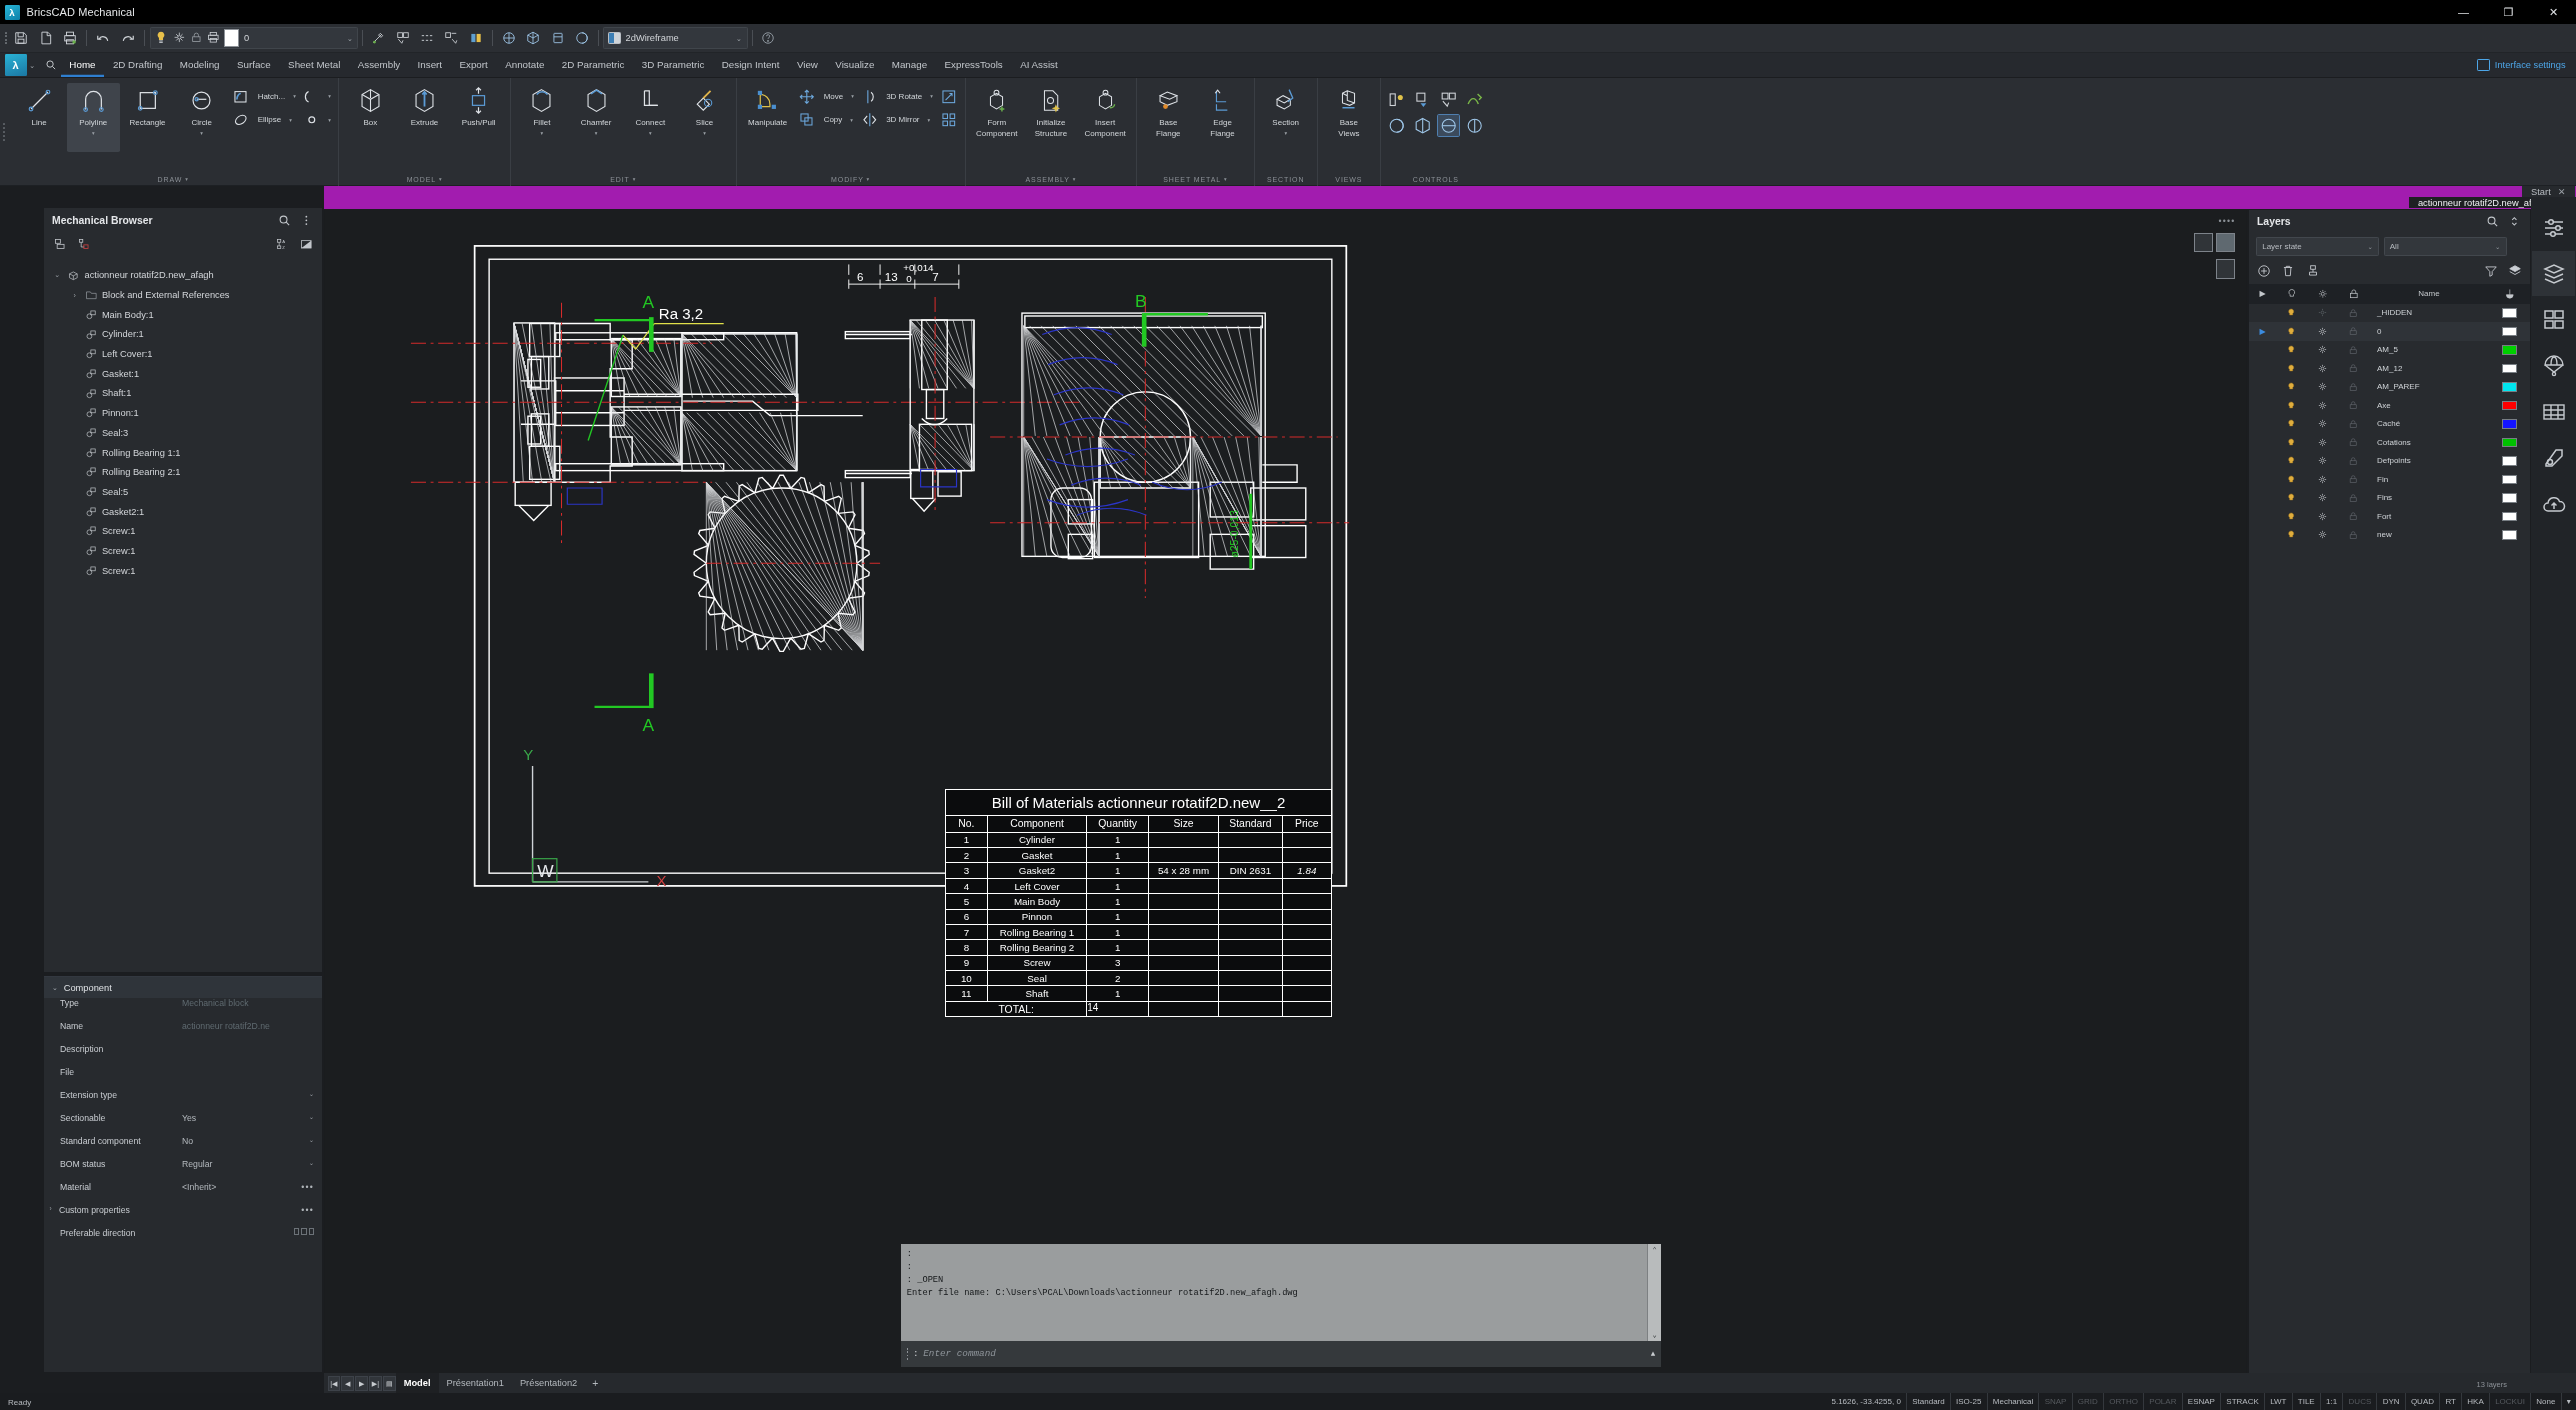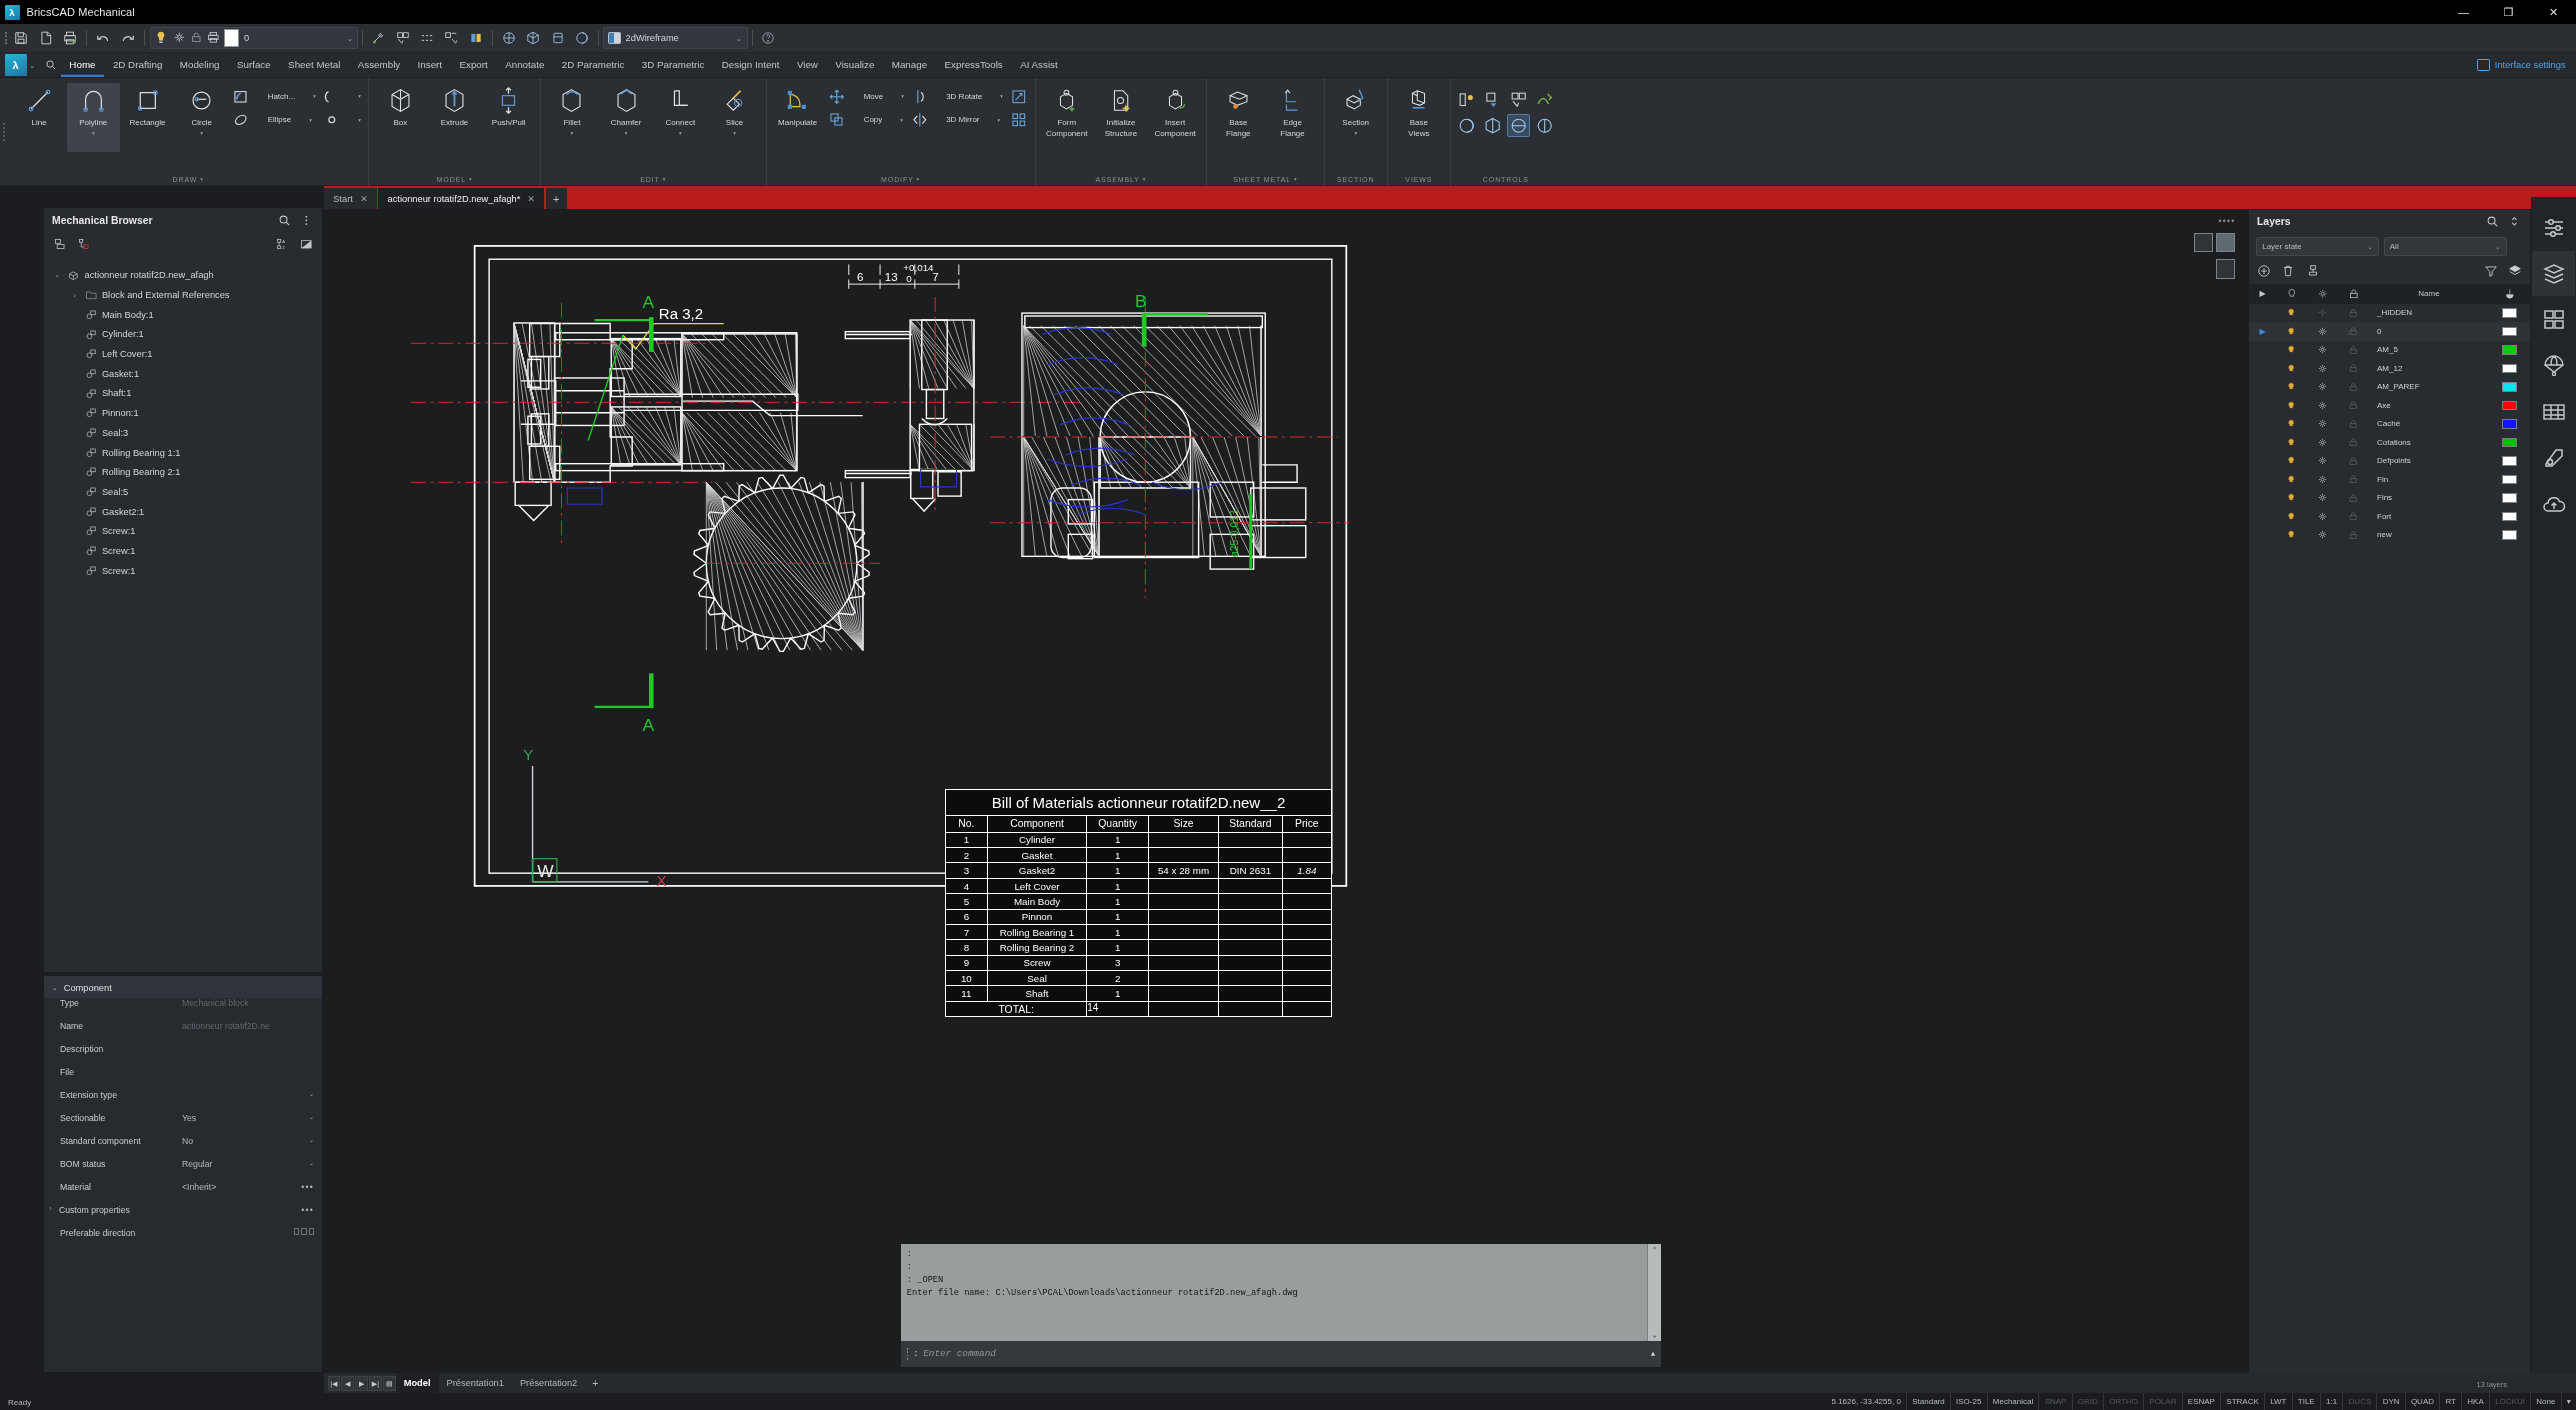--- a/index.html
+++ b/index.html
@@ -58,33 +58,33 @@
   .rg-label .dn { font-size:5.2px; }
   .bigbtn { width:53px; min-height:69px; display:flex; flex-direction:column; align-items:center; gap:1.7px;
      padding:2.9px 1.2px 0; border-radius:1.7px; }
   .bigbtn.sel { background:#3f444b; }
   .bigbtn .ic { width:31px; height:31px; display:flex; align-items:center; justify-content:center; }
   .bigbtn .ic svg { width:29px; height:29px; }
   .bigbtn .lb { font-size:8px; color:#d2d6da; text-align:center; line-height:1.15; }
   .bigbtn .lb2 { font-size:8px; color:#d2d6da; text-align:center; line-height:1.15; }
   .bigbtn .arr { font-size:5.2px; color:#9aa0a6; margin-top:0.6px; }
   .smallcol { display:flex; flex-direction:column; gap:2.3px; padding-top:3.5px; }
-  .smallbtn { display:flex; align-items:center; gap:18px; padding:1.7px 2.9px; border-radius:1.7px; min-height:19.7px; }
+  .smallbtn { display:flex; align-items:center; gap:8px; padding:1.7px 2.9px; border-radius:1.7px; min-height:19.7px; }
   .smallbtn .ic { width:17.4px; height:17.4px; display:flex; align-items:center; justify-content:center; }
   .smallbtn .ic svg { width:15.6px; height:15.6px; }
   .smallbtn .lb { font-size:8px; color:#d2d6da; white-space:nowrap; }
   .smallbtn .arr { font-size:5.2px; color:#9aa0a6; }
   .ctrlgrid { display:flex; flex-direction:column; gap:2.9px; padding-top:5.8px; }
   .ctrlrow { display:flex; gap:2.9px; }
   .ctrlbtn { width:23px; height:23px; display:flex; align-items:center; justify-content:center; border-radius:1.7px; }
   .ctrlbtn.sel { background:#3b4a5c; border:0.6px solid #4f7fb0; }
   .ctrlbtn svg { width:17.4px; height:17.4px; }
 
   
-  .doctabs { position:absolute; left:324px; top:186px; width:2252px; height:23px; background:#b91c1c; display:flex; align-items:flex-end; }
+  .doctabs { position:absolute; left:324px; top:186px; width:2252px; height:23px; background:#a21caf; display:flex; align-items:flex-end;flex-direction:column; }
   .dtab { height:21px; display:flex; align-items:center; gap:7px; padding:0 9.3px; font-size:9.3px; color:#b9bdc2; background:#26292d; margin-right:1.2px;}
   .dtab.active { background:#1e2023; color:#f0f2f4; }
   .dtab .x { font-size:9.3px; color:#9aa0a6; }
   .dtab-add { width:21px; height:21px; display:flex; align-items:center; justify-content:center; color:#b9bdc2; font-size:11.6px; background:#26292d;}
 
   
   .lrail { position:absolute; left:0; top:186px; width:44px; height:1186px; background:#212428;
      display:flex; flex-direction:column; align-items:center; padding-top:11.6px; gap:2.3px; }
   .railbtn { width:42px; height:44px; display:flex; align-items:center; justify-content:center; color:#c8ccd1; }
   .railbtn.sel { background:#2e3237; }

